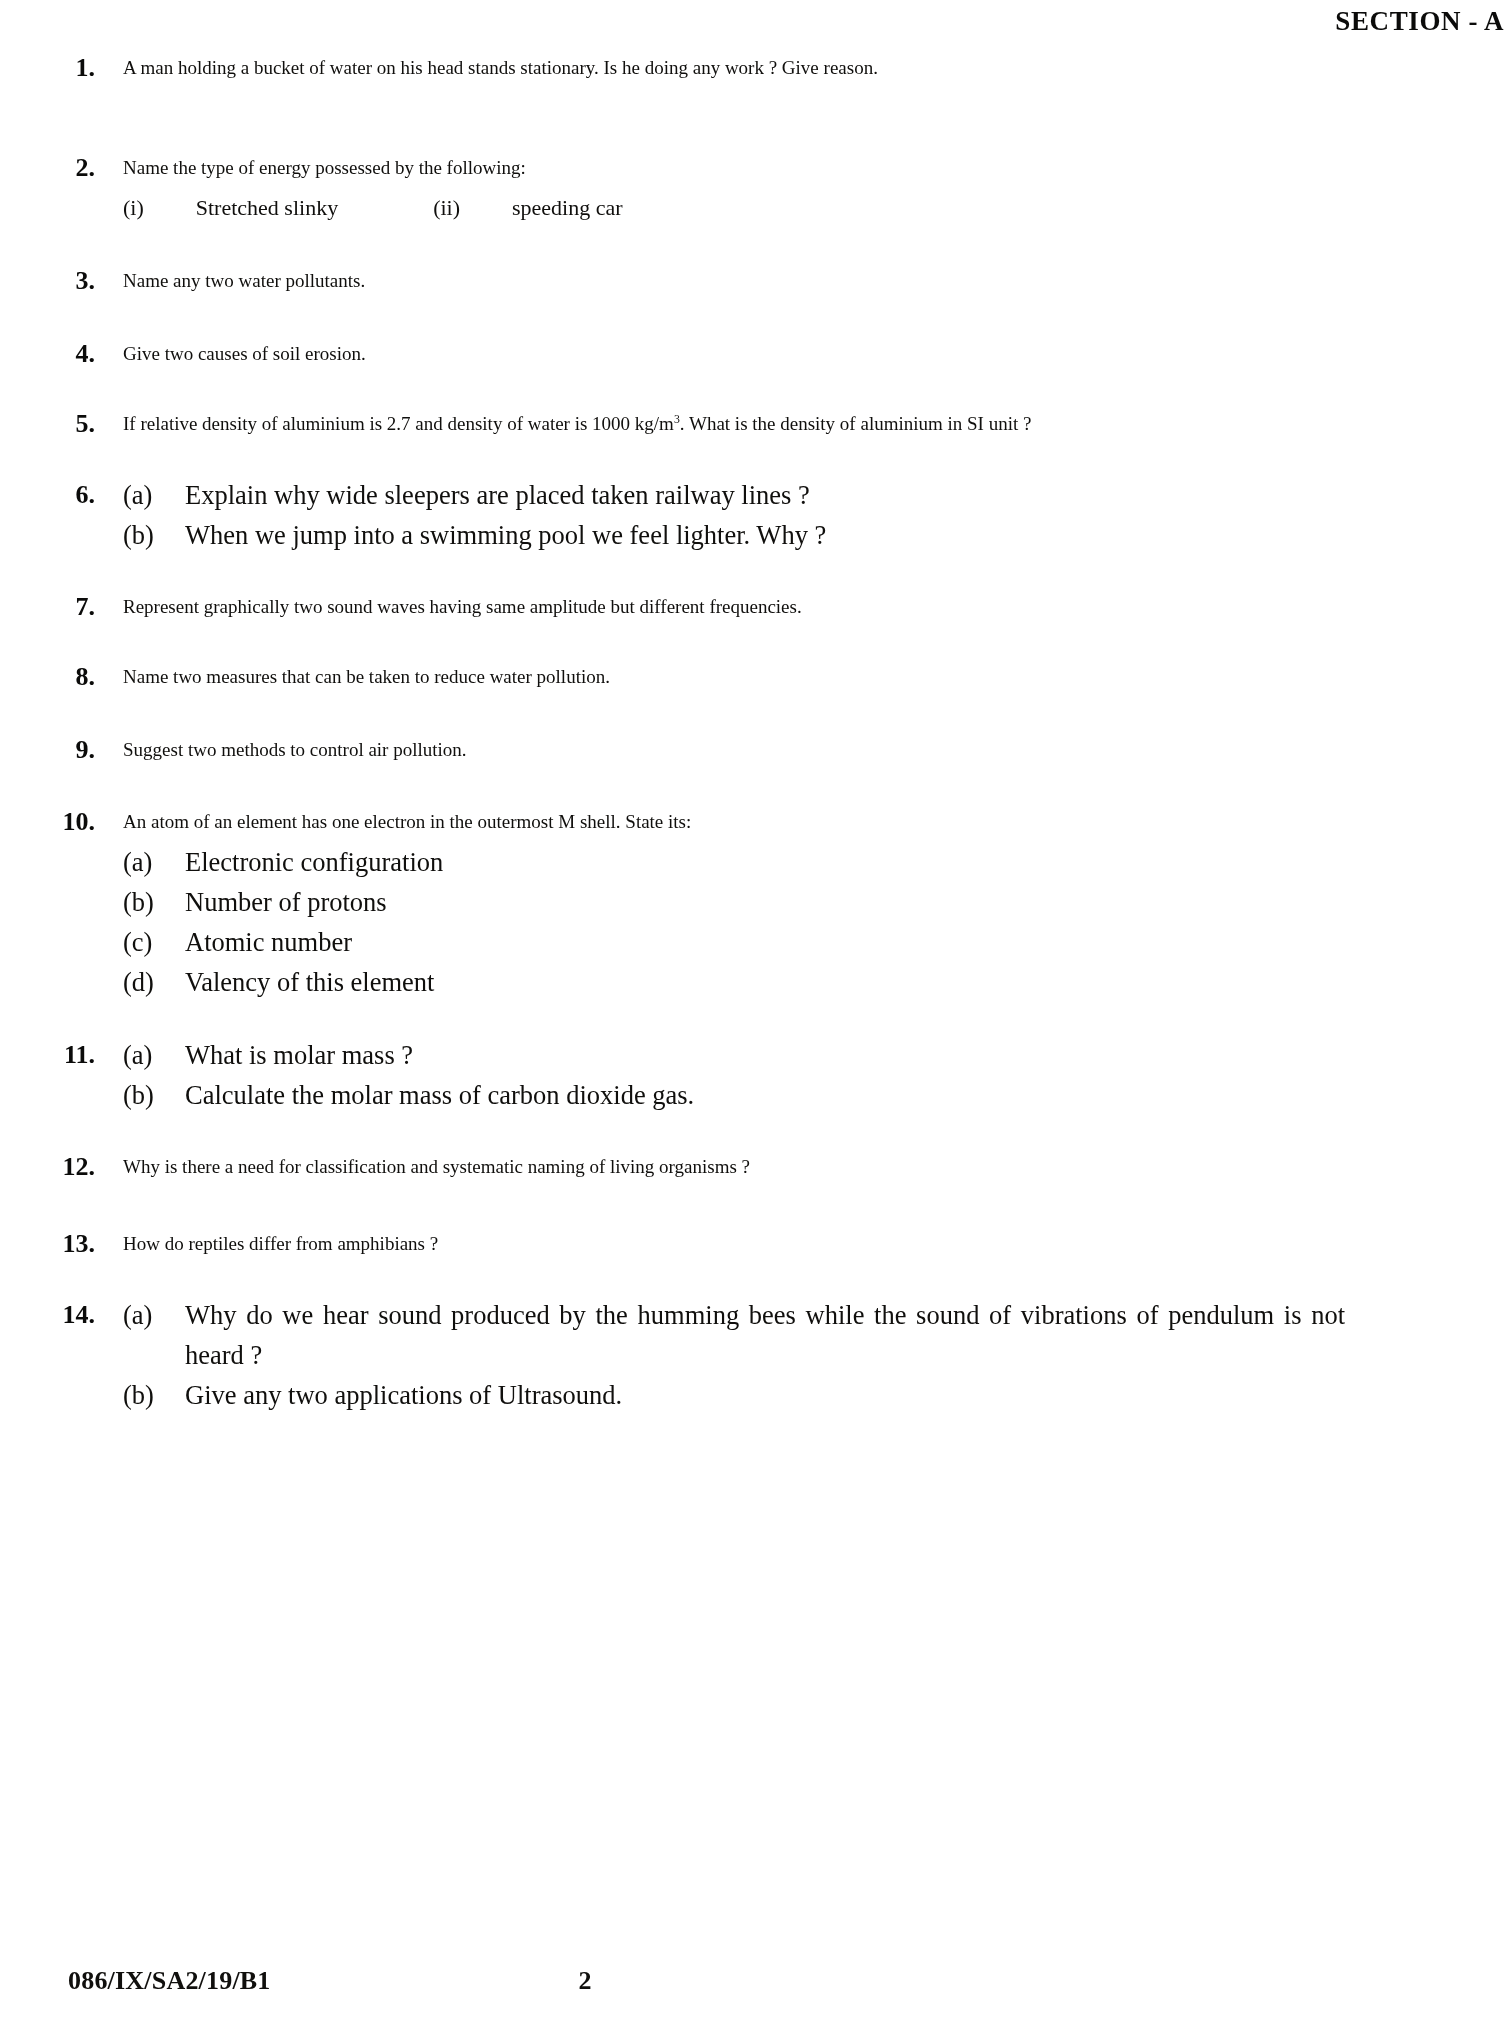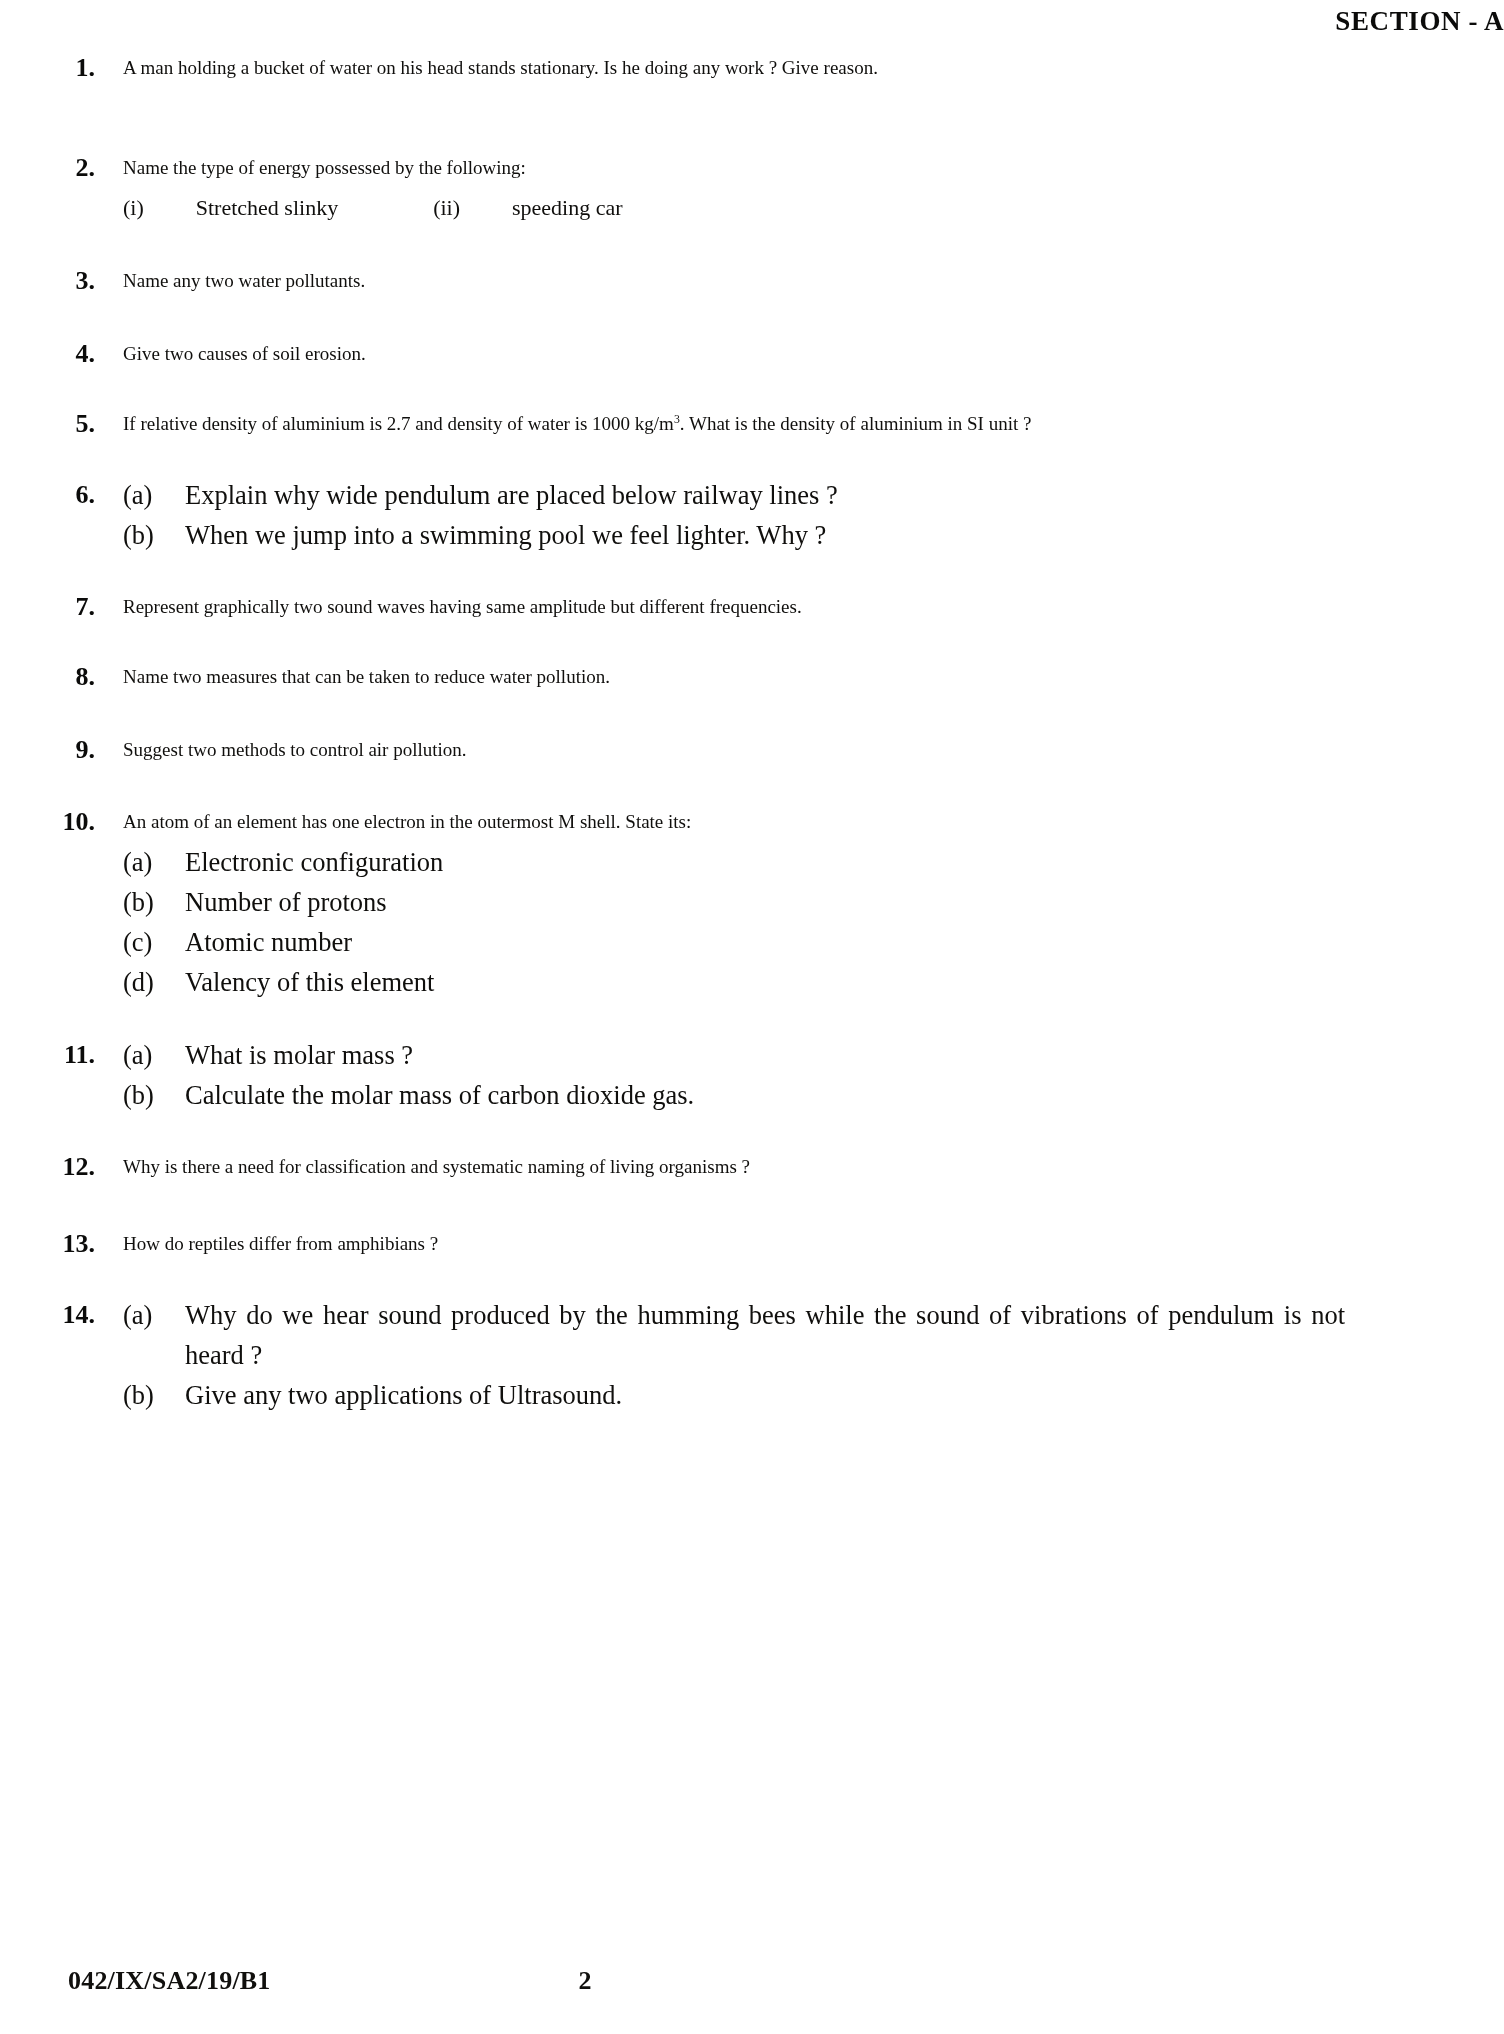--- a/index.html
+++ b/index.html
@@ -193,21 +193,21 @@
       <div class="q-body">
         <span class="q-text"><span>If relative density of aluminium is 2.7 and density of water is 1000 kg/m</span><sup class="exp">3</sup><span>.  What is the density of aluminium in SI unit ?</span></span>
       </div>
     </div>
 
     <div class="q" style="margin-bottom:32px;">
       <span class="q-num">6.</span>
       <div class="q-body">
         <span class="sub">
           <span class="sub-label">(a)</span>
-          <span class="sub-text">Explain why wide pendulum are placed below railway lines ?</span>
+          <span class="sub-text">Explain why wide sleepers are placed taken railway lines ?</span>
         </span>
         <span class="sub">
           <span class="sub-label">(b)</span>
           <span class="sub-text">When we jump into a swimming pool we feel lighter.  Why ?</span>
         </span>
       </div>
     </div>
 
     <div class="q" style="margin-bottom:30px;">
       <span class="q-num">7.</span>
@@ -291,17 +291,17 @@
         <span class="sub">
           <span class="sub-label">(b)</span>
           <span class="sub-text">Give any two applications of Ultrasound.</span>
         </span>
       </div>
     </div>
 
   </div>
 
   <div class="footer">
-    <span class="footer-code">042/IX/SA2/19/B1</span>
+    <span class="footer-code">086/IX/SA2/19/B1</span>
     <span class="footer-page">2</span>
   </div>
 
 </div>
 
 </body></html>

